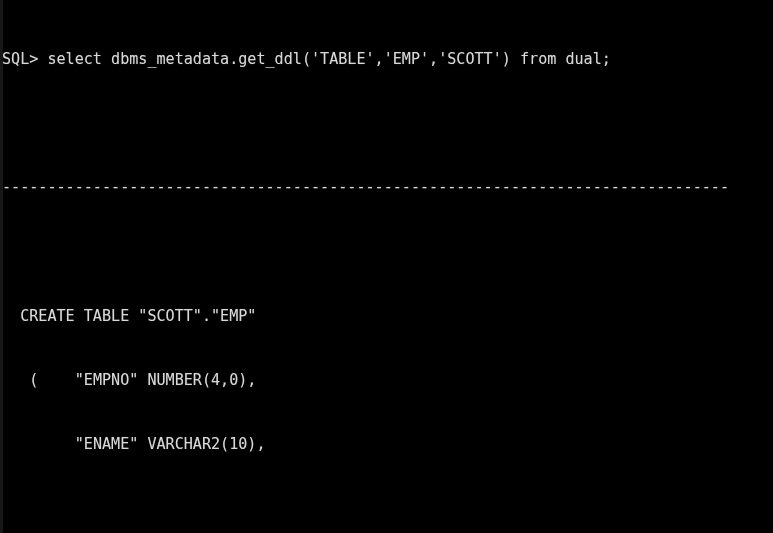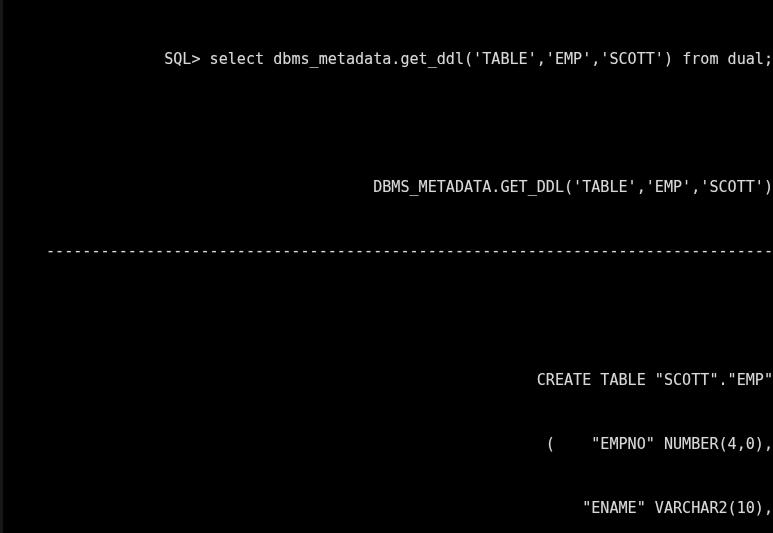--- a/index.html
+++ b/index.html
@@ -13,21 +13,20 @@
     height: 533px;
     overflow: hidden;
   }
   #terminal {
     position: relative;
     width: 773px;
     height: 533px;
     background: #000000;
     box-sizing: border-box;
     overflow: hidden;
-    text-align: right;
   }
   
   #left-edge-strip {
     position: absolute;
     left: 0;
     top: 0;
     width: 3px;
     height: 533px;
     background: #17171a;
     z-index: 2;
@@ -65,21 +64,20 @@
 </head>
 <body>
 
 <div id="terminal">
 
   <div id="left-edge-strip"></div>
 
   <div id="console-output">
     <span class="term-line">SQL&gt; select dbms_metadata.get_ddl('TABLE','EMP','SCOTT') from dual;</span>
     <span class="term-line blank"> </span>
-    <span class="term-line">DBMS_METADATA.GET_DDL('TABLE','EMP','SCOTT')</span>
     <span class="term-line rule">--------------------------------------------------------------------------------</span>
     <span class="term-line blank"> </span>
     <span class="term-line">  CREATE TABLE "SCOTT"."EMP"</span>
     <span class="term-line">   (	"EMPNO" NUMBER(4,0),</span>
     <span class="term-line">	"ENAME" VARCHAR2(10),</span>
     
     
     
     
     

